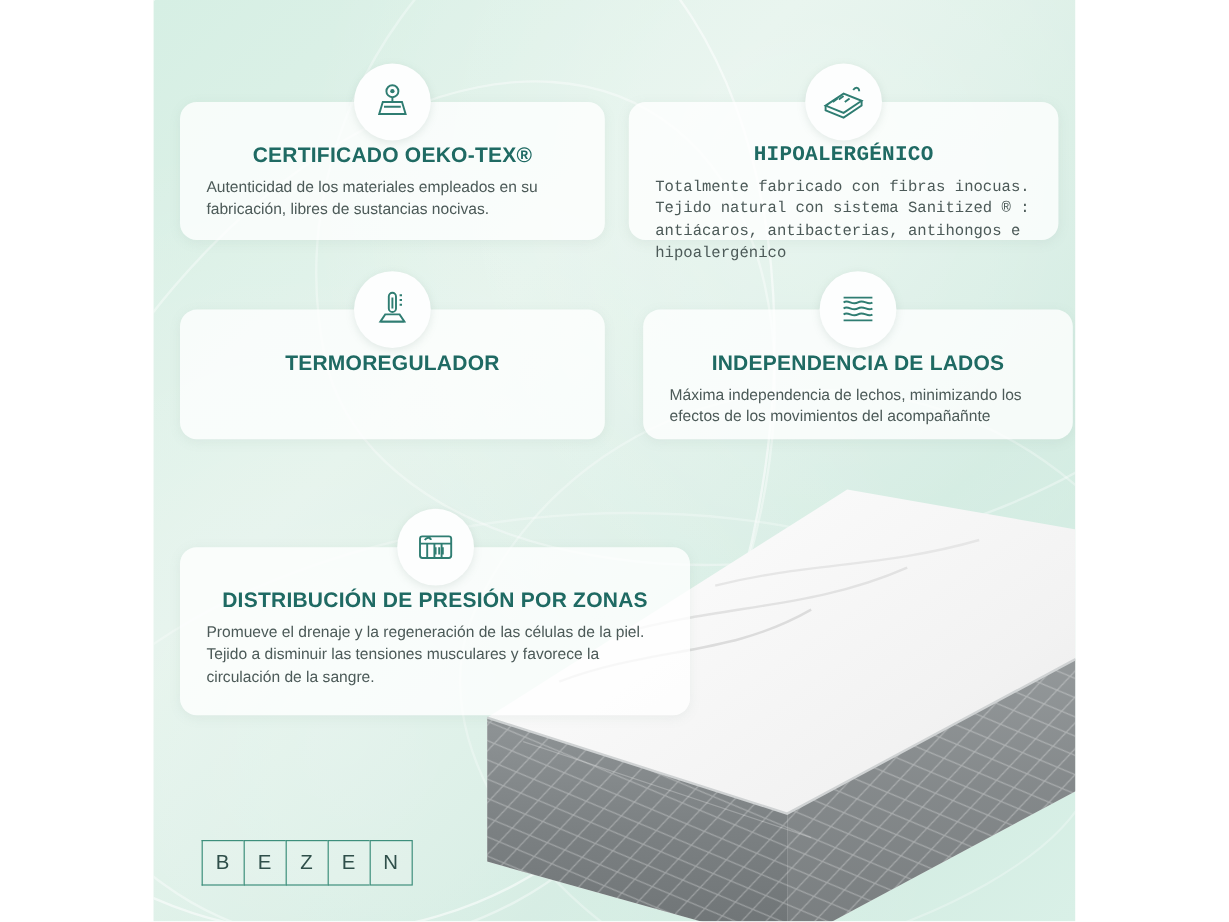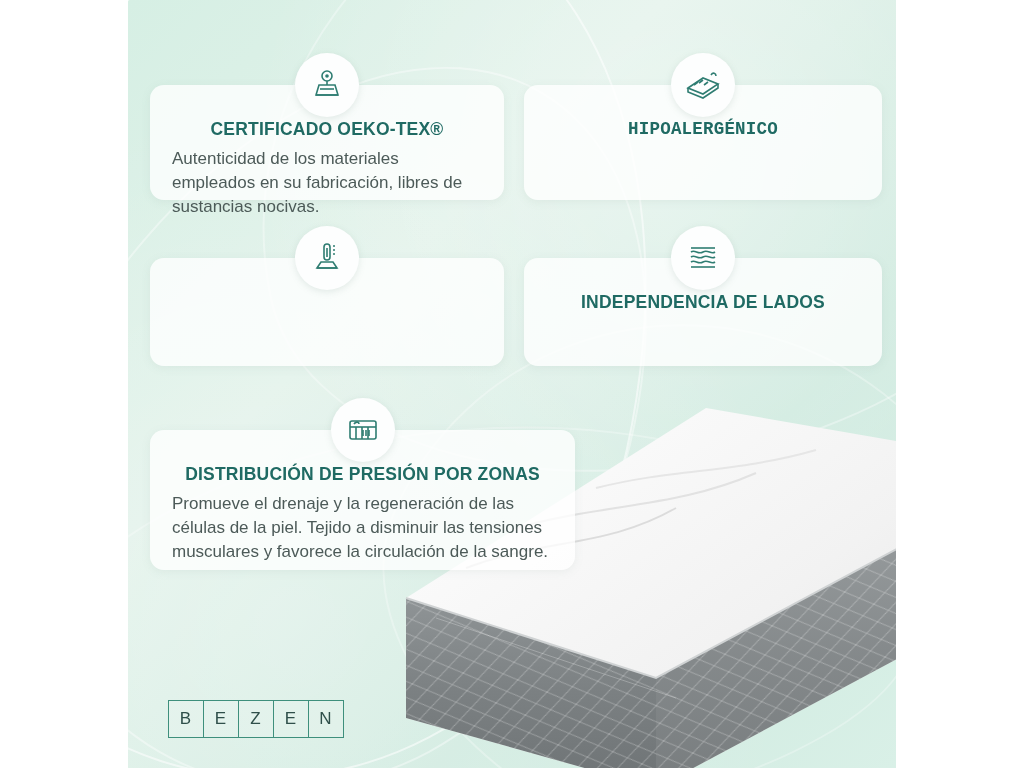--- a/index.html
+++ b/index.html
@@ -65,21 +65,21 @@
   .card-title {
     color: #1f6a63;
     font-weight: bold;
     font-size: 17.5px;
     letter-spacing: 0.2px;
     margin: 0 0 7px 0;
     line-height: 1.2;
   }
   .card-text {
     color: #4c5a58;
-    font-size: 17px;
+    font-size: 13px;
     line-height: 1.42;
     margin: 0;
     text-align: left;
   }
 
   .badge {
     position: absolute;
     top: -32px;
     left: 50%;
     transform: translateX(-50%);
@@ -91,22 +91,22 @@
     display: flex;
     align-items: center;
     justify-content: center;
   }
   .badge svg { display: block; }
 
   
   #card-oeko   { left: 22px;  top: 85px;  width: 354px; height: 115px; }
   #card-hipo   { left: 396px; top: 85px;  width: 358px; height: 115px; font-family: Liberation Mono, monospace; }
   #card-termo  { left: 22px;  top: 258px; width: 354px; height: 108px; }
-  #card-indep  { left: 396px; top: 258px; width: 358px; height: 108px; }
-  #card-presion{ left: 22px;  top: 430px; width: 425px; height: 140px; }
+  #card-indep  { left: 408px; top: 258px; width: 358px; height: 108px; }
+  #card-presion{ left: 22px;  top: 456px; width: 425px; height: 140px; }
 
   #card-oeko .badge   { left: 50%; }
   #card-hipo .badge   { left: 50%; }
   #card-termo .badge  { left: 50%; }
   #card-indep .badge  { left: 50%; }
   #card-presion .badge{ left: 50%; }
 
   
   .mattress {
     position: absolute;
@@ -201,45 +201,48 @@
       <div class="card" id="card-hipo">
         <div class="badge">
           <svg width="42" height="42" viewBox="0 0 42 42" fill="none" stroke="#2f7d72" stroke-width="1.6">
             <path d="M6 24 L21 14 L36 20 L21 30 Z"></path>
             <path d="M6 24 L6 28 L21 34 L36 24 L36 20"></path>
             <path d="M12 21 L16 18 M17 19 L21 16 M22 21 L26 18"></path>
             <path d="M29 11 C31 8 34 9 34 12"></path>
           </svg>
         </div>
         <h3 class="card-title">HIPOALERGÉNICO</h3>
+        <p class="card-text">Totalmente fabricado con fibras inocuas. Tejido natural con sistema Sanitized ® : antiácaros, antibacterias, antihongos e hipoalergénico</p>
       </div>
 
       <div class="card" id="card-termo">
         <div class="badge">
           <svg width="40" height="40" viewBox="0 0 40 40" fill="none" stroke="#2f7d72" stroke-width="1.6">
             <rect x="17" y="6" width="6" height="16" rx="3"></rect>
             <path d="M20 10 L20 19"></path>
             <path d="M26 8 h2 M26 12 h2 M26 16 h2"></path>
             <path d="M10 30 L14 24 L26 24 L30 30 Z"></path>
             <path d="M10 30 L30 30"></path>
           </svg>
         </div>
+        <h3 class="card-title">TERMOREGULADOR</h3>
       </div>
 
       <div class="card" id="card-indep">
         <div class="badge">
           <svg width="40" height="40" viewBox="0 0 40 40" fill="none" stroke="#2f7d72" stroke-width="1.6">
             <path d="M8 10 L32 10"></path>
             <path d="M8 14 C12 11 15 17 20 14 C25 11 28 17 32 14"></path>
             <path d="M8 19 C12 16 15 22 20 19 C25 16 28 22 32 19"></path>
             <path d="M8 24 C12 21 15 27 20 24 C25 21 28 27 32 24"></path>
             <path d="M8 29 L32 29"></path>
           </svg>
         </div>
         <h3 class="card-title">INDEPENDENCIA DE LADOS</h3>
+        <p class="card-text">Máxima independencia de lechos, minimizando los efectos de los movimientos del acompañañnte</p>
       </div>
 
       <div class="card" id="card-presion">
         <div class="badge">
           <svg width="40" height="40" viewBox="0 0 40 40" fill="none" stroke="#2f7d72" stroke-width="1.6">
             <rect x="7" y="11" width="26" height="18" rx="2"></rect>
             <path d="M7 17 L33 17"></path>
             <path d="M13 17 L13 29 M19 17 L19 29 M25 17 L25 29"></path>
             <path d="M11 14 C13 11 16 12 16 14"></path>
             <path d="M20 20 L20 26 M23 20 L23 26 M26 20 L26 26"></path>

